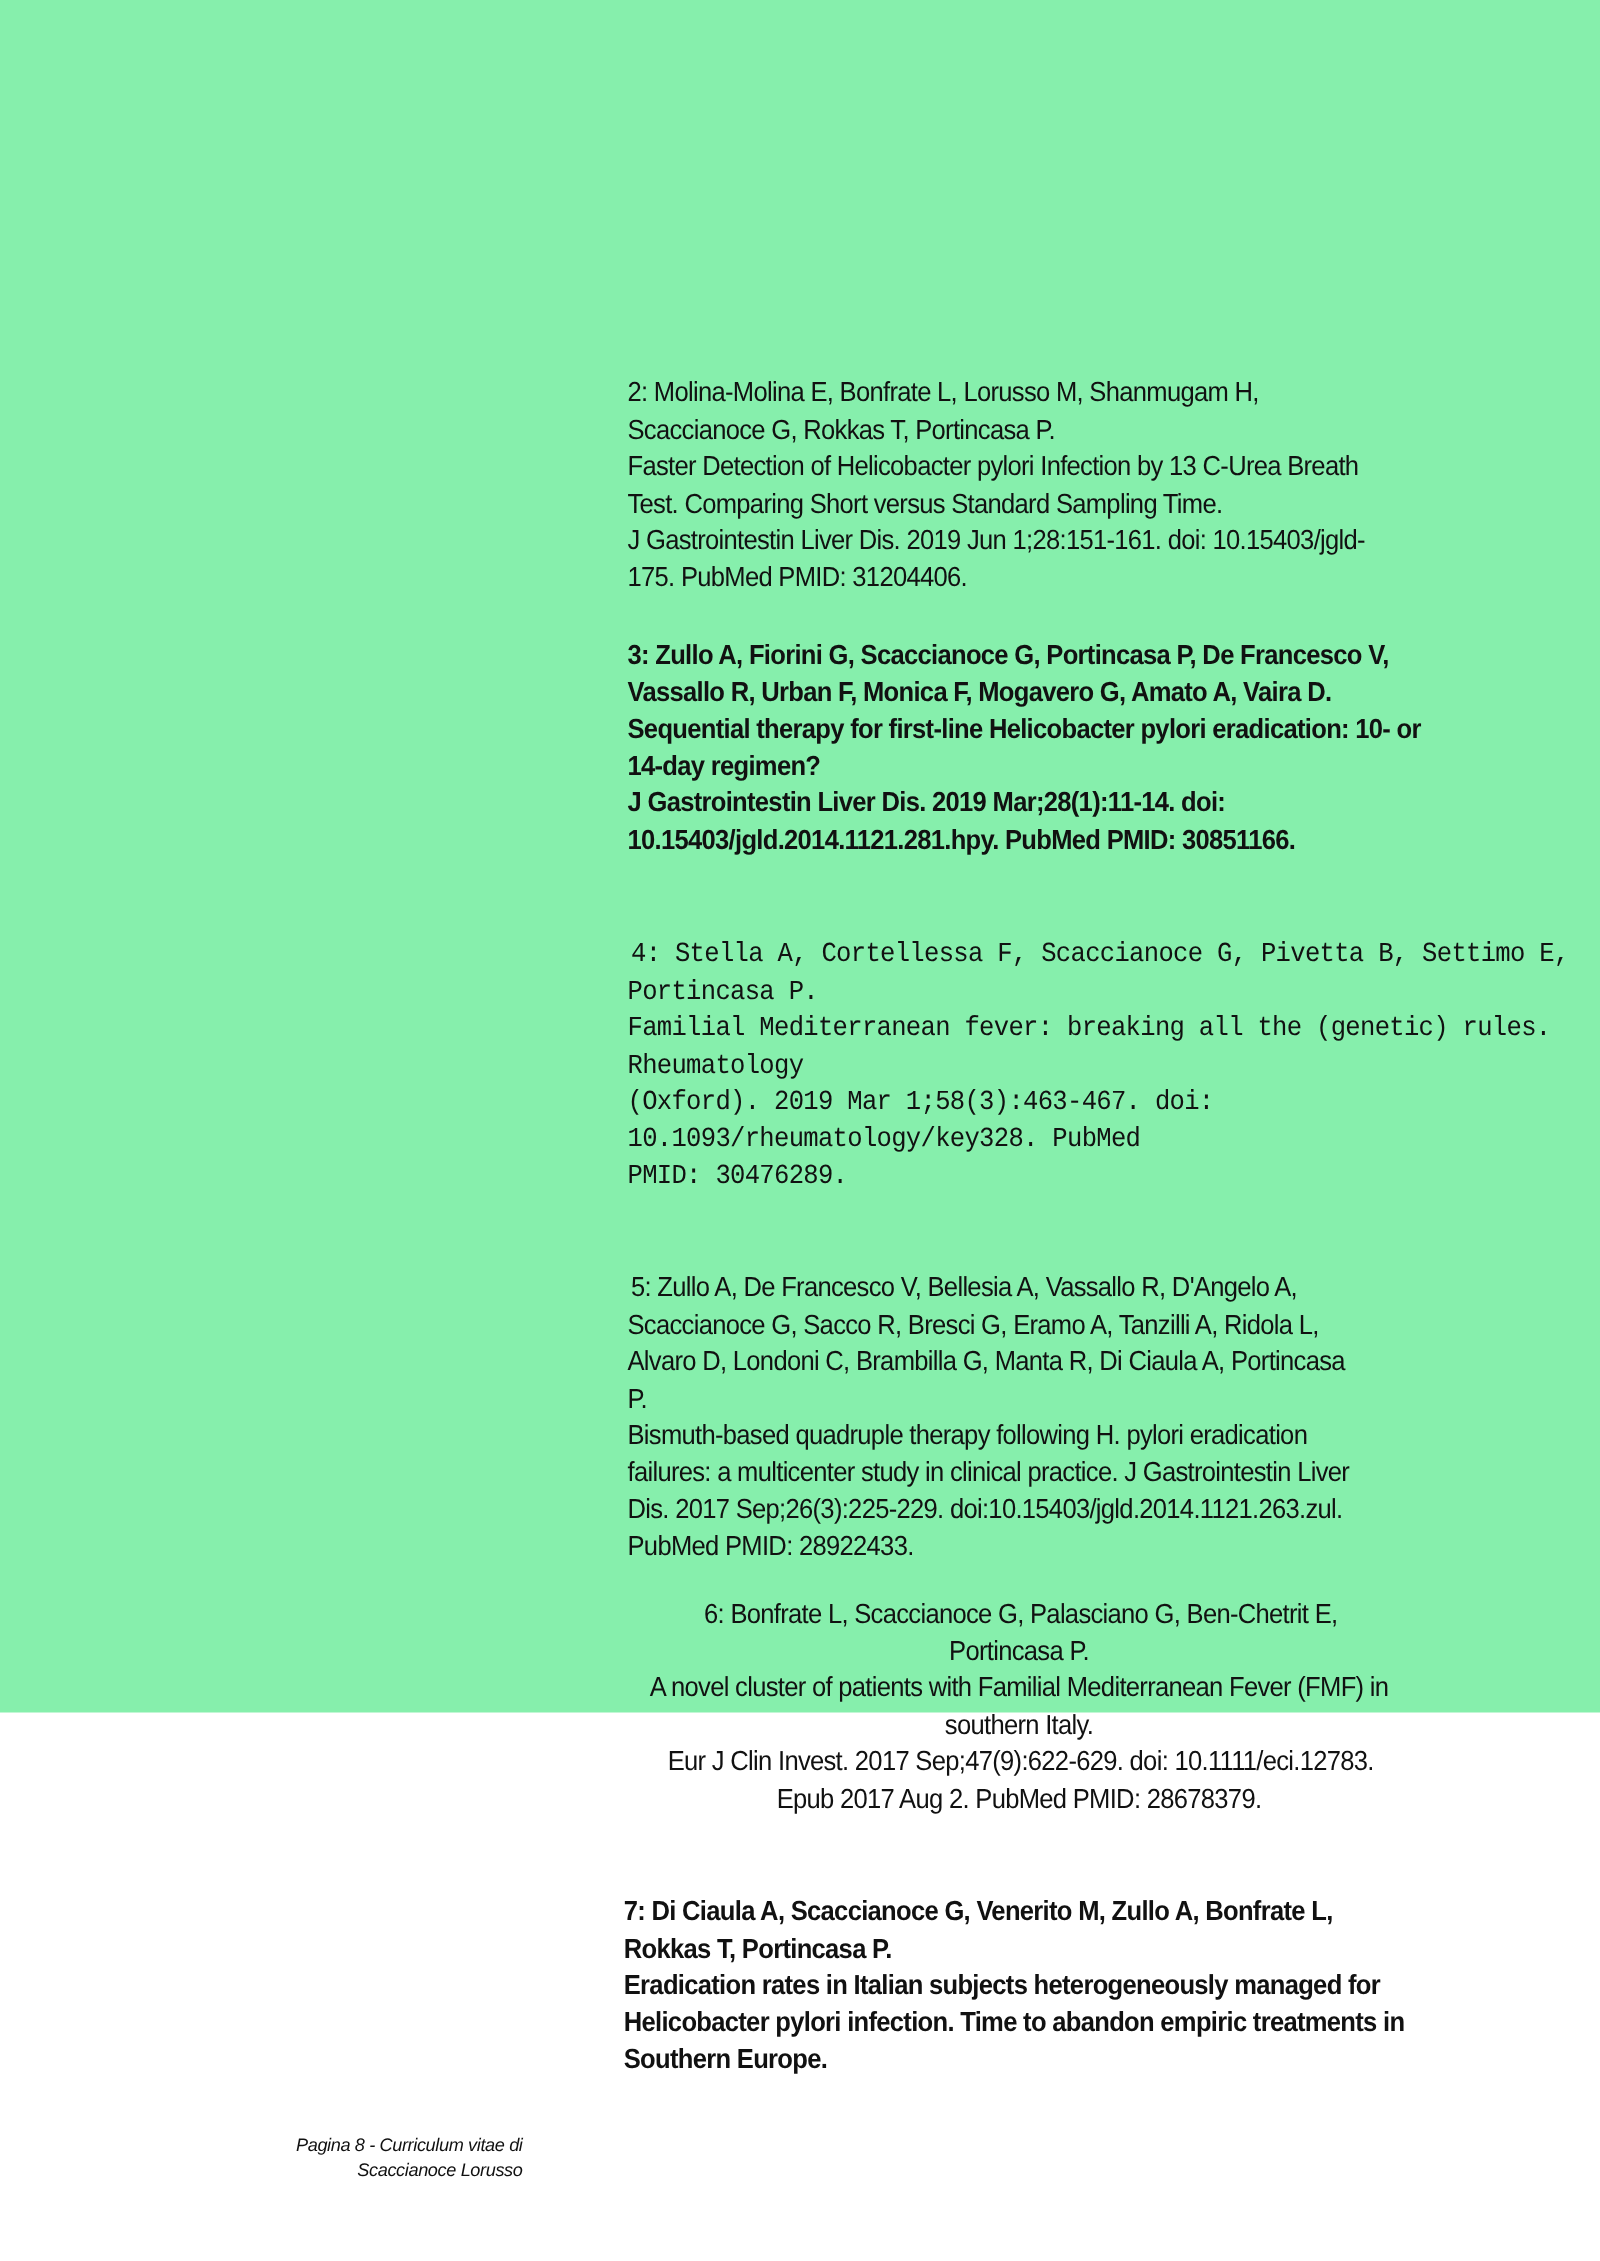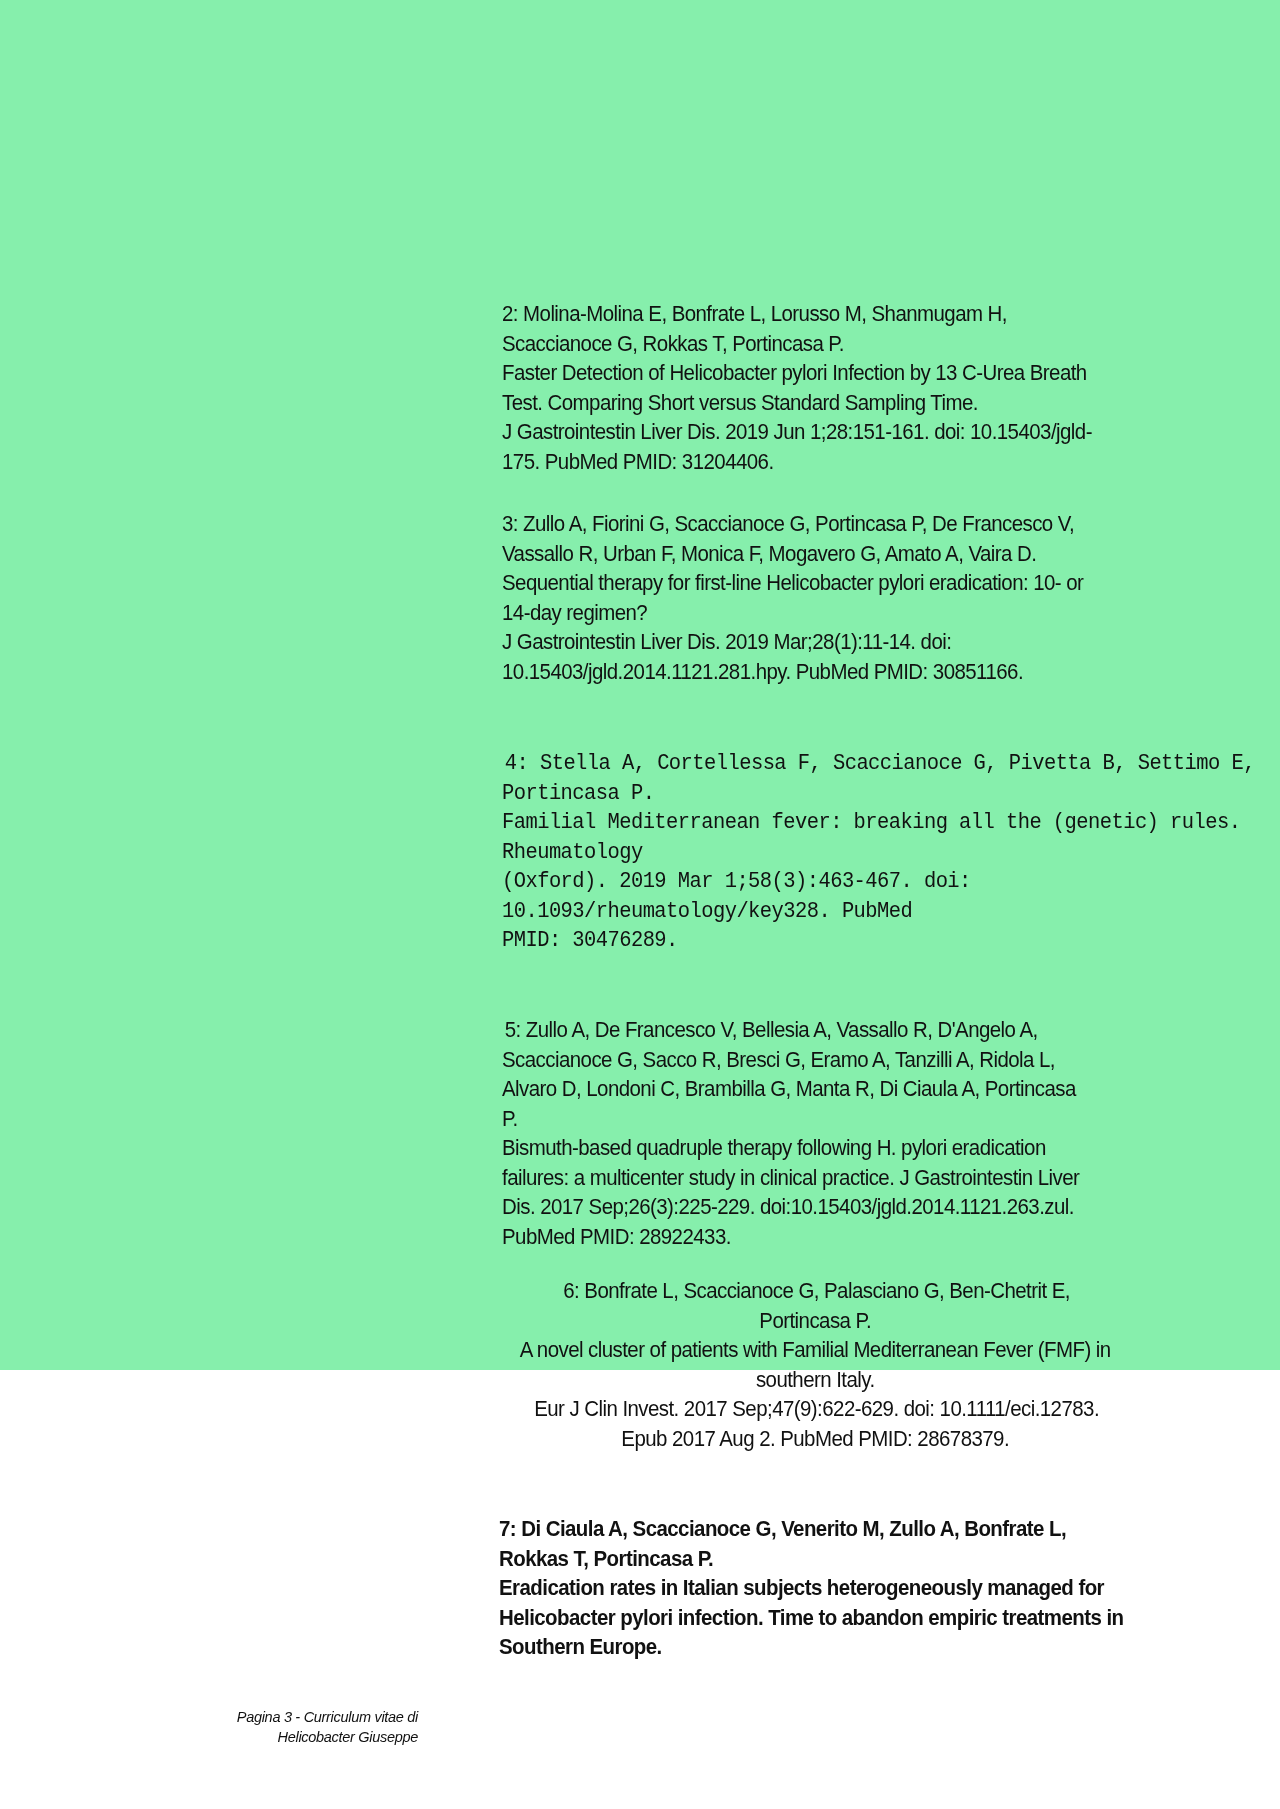--- a/index.html
+++ b/index.html
@@ -68,21 +68,21 @@
 
     <div class="ref" style="top:299px;">
       <span class="line">2: Molina-Molina E, Bonfrate L, Lorusso M, Shanmugam H,</span>
       <span class="line">Scaccianoce G, Rokkas T, Portincasa P.</span>
       <span class="line">Faster Detection of Helicobacter pylori Infection by 13 C-Urea Breath</span>
       <span class="line">Test. Comparing Short versus Standard Sampling Time.</span>
       <span class="line">J Gastrointestin Liver Dis. 2019 Jun 1;28:151-161. doi: 10.15403/jgld-</span>
       <span class="line">175. PubMed PMID: 31204406.</span>
     </div>
 
-    <div class="ref" style="top:509px;">
+    <div class="ref" style="top:509px;font-weight:bold;">
       <span class="line">3: Zullo A, Fiorini G, Scaccianoce G, Portincasa P, De Francesco V,</span>
       <span class="line">Vassallo R, Urban F, Monica F, Mogavero G, Amato A, Vaira D.</span>
       <span class="line">Sequential therapy for first-line Helicobacter pylori eradication: 10- or</span>
       <span class="line">14-day regimen?</span>
       <span class="line">J Gastrointestin Liver Dis. 2019 Mar;28(1):11-14. doi:</span>
       <span class="line">10.15403/jgld.2014.1121.281.hpy. PubMed PMID: 30851166.</span>
     </div>
 
     <div class="ref" style="top:749px;font-family:Liberation Mono, monospace;">
       <span class="line indent">4: Stella A, Cortellessa F, Scaccianoce G, Pivetta B, Settimo E,</span>
@@ -118,17 +118,17 @@
       <span class="line">7: Di Ciaula A, Scaccianoce G, Venerito M, Zullo A, Bonfrate L,</span>
       <span class="line">Rokkas T, Portincasa P.</span>
       <span class="line">Eradication rates in Italian subjects heterogeneously managed for</span>
       <span class="line">Helicobacter pylori infection. Time to abandon empiric treatments in</span>
       <span class="line">Southern Europe.</span>
     </div>
 
   </div>
 
   <div class="footer">
-    <span>Pagina 3 - Curriculum vitae di</span>
-    <span>Helicobacter Giuseppe</span>
+    <span>Pagina 8 - Curriculum vitae di</span>
+    <span>Scaccianoce Lorusso</span>
   </div>
 
 </div>
 
 </body></html>

